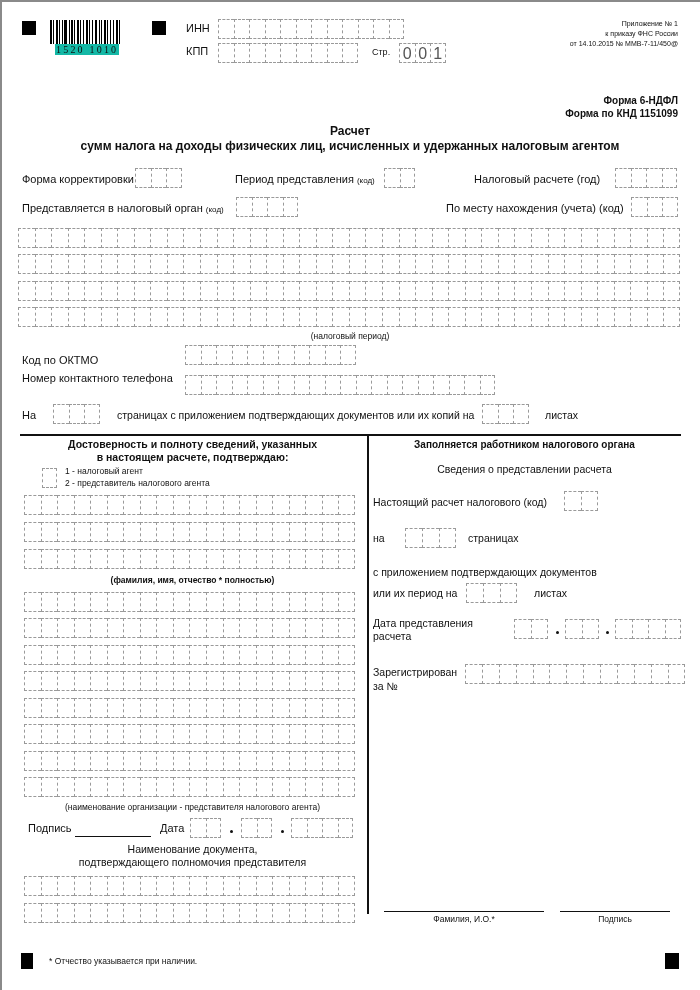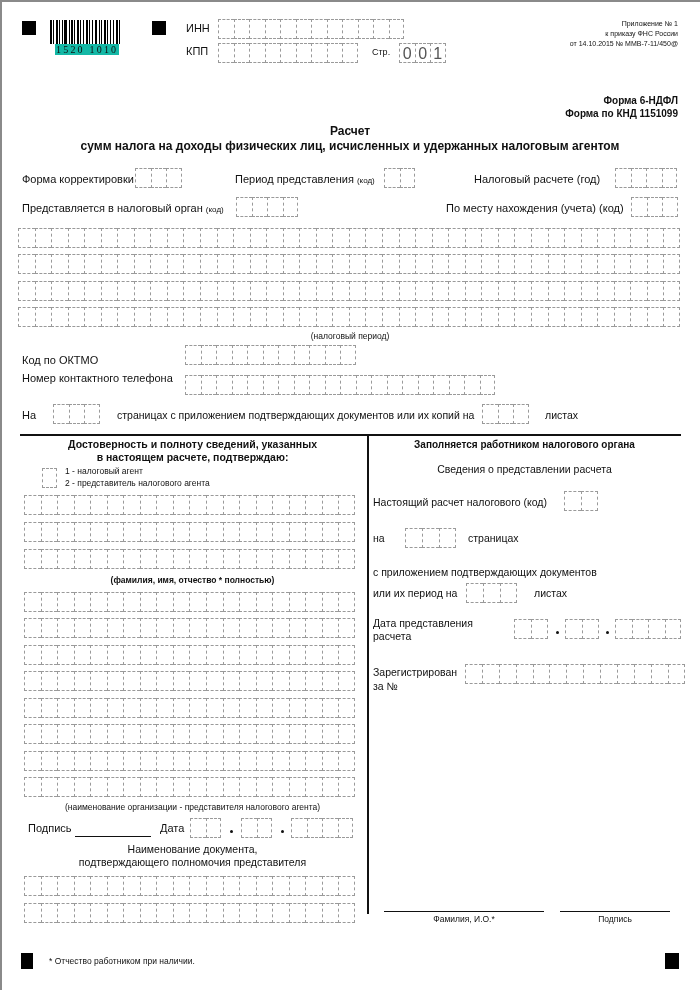--- a/index.html
+++ b/index.html
@@ -759,13 +759,13 @@
     <div class="cell" style="width:16.9px;"></div>
     <div class="cell" style="width:16.9px;"></div>
     <div class="cell" style="width:16.9px;"></div>
 </div>
 
 <div class="hline" style="left:384px;top:911px;width:160px;height:1px;"></div>
 <div class="caption" style="left:384px;width:160px;top:914px;">Фамилия, И.О.*</div>
 <div class="hline" style="left:560px;top:911px;width:110px;height:1px;"></div>
 <div class="caption" style="left:560px;width:110px;top:914px;">Подпись</div>
 
-<div class="lbl" style="left:49px;top:956px;font-size:8.5px;">* Отчество работником при наличии.</div>
+<div class="lbl" style="left:49px;top:956px;font-size:8.5px;">* Отчество указывается при наличии.</div>
 
 </body></html>

